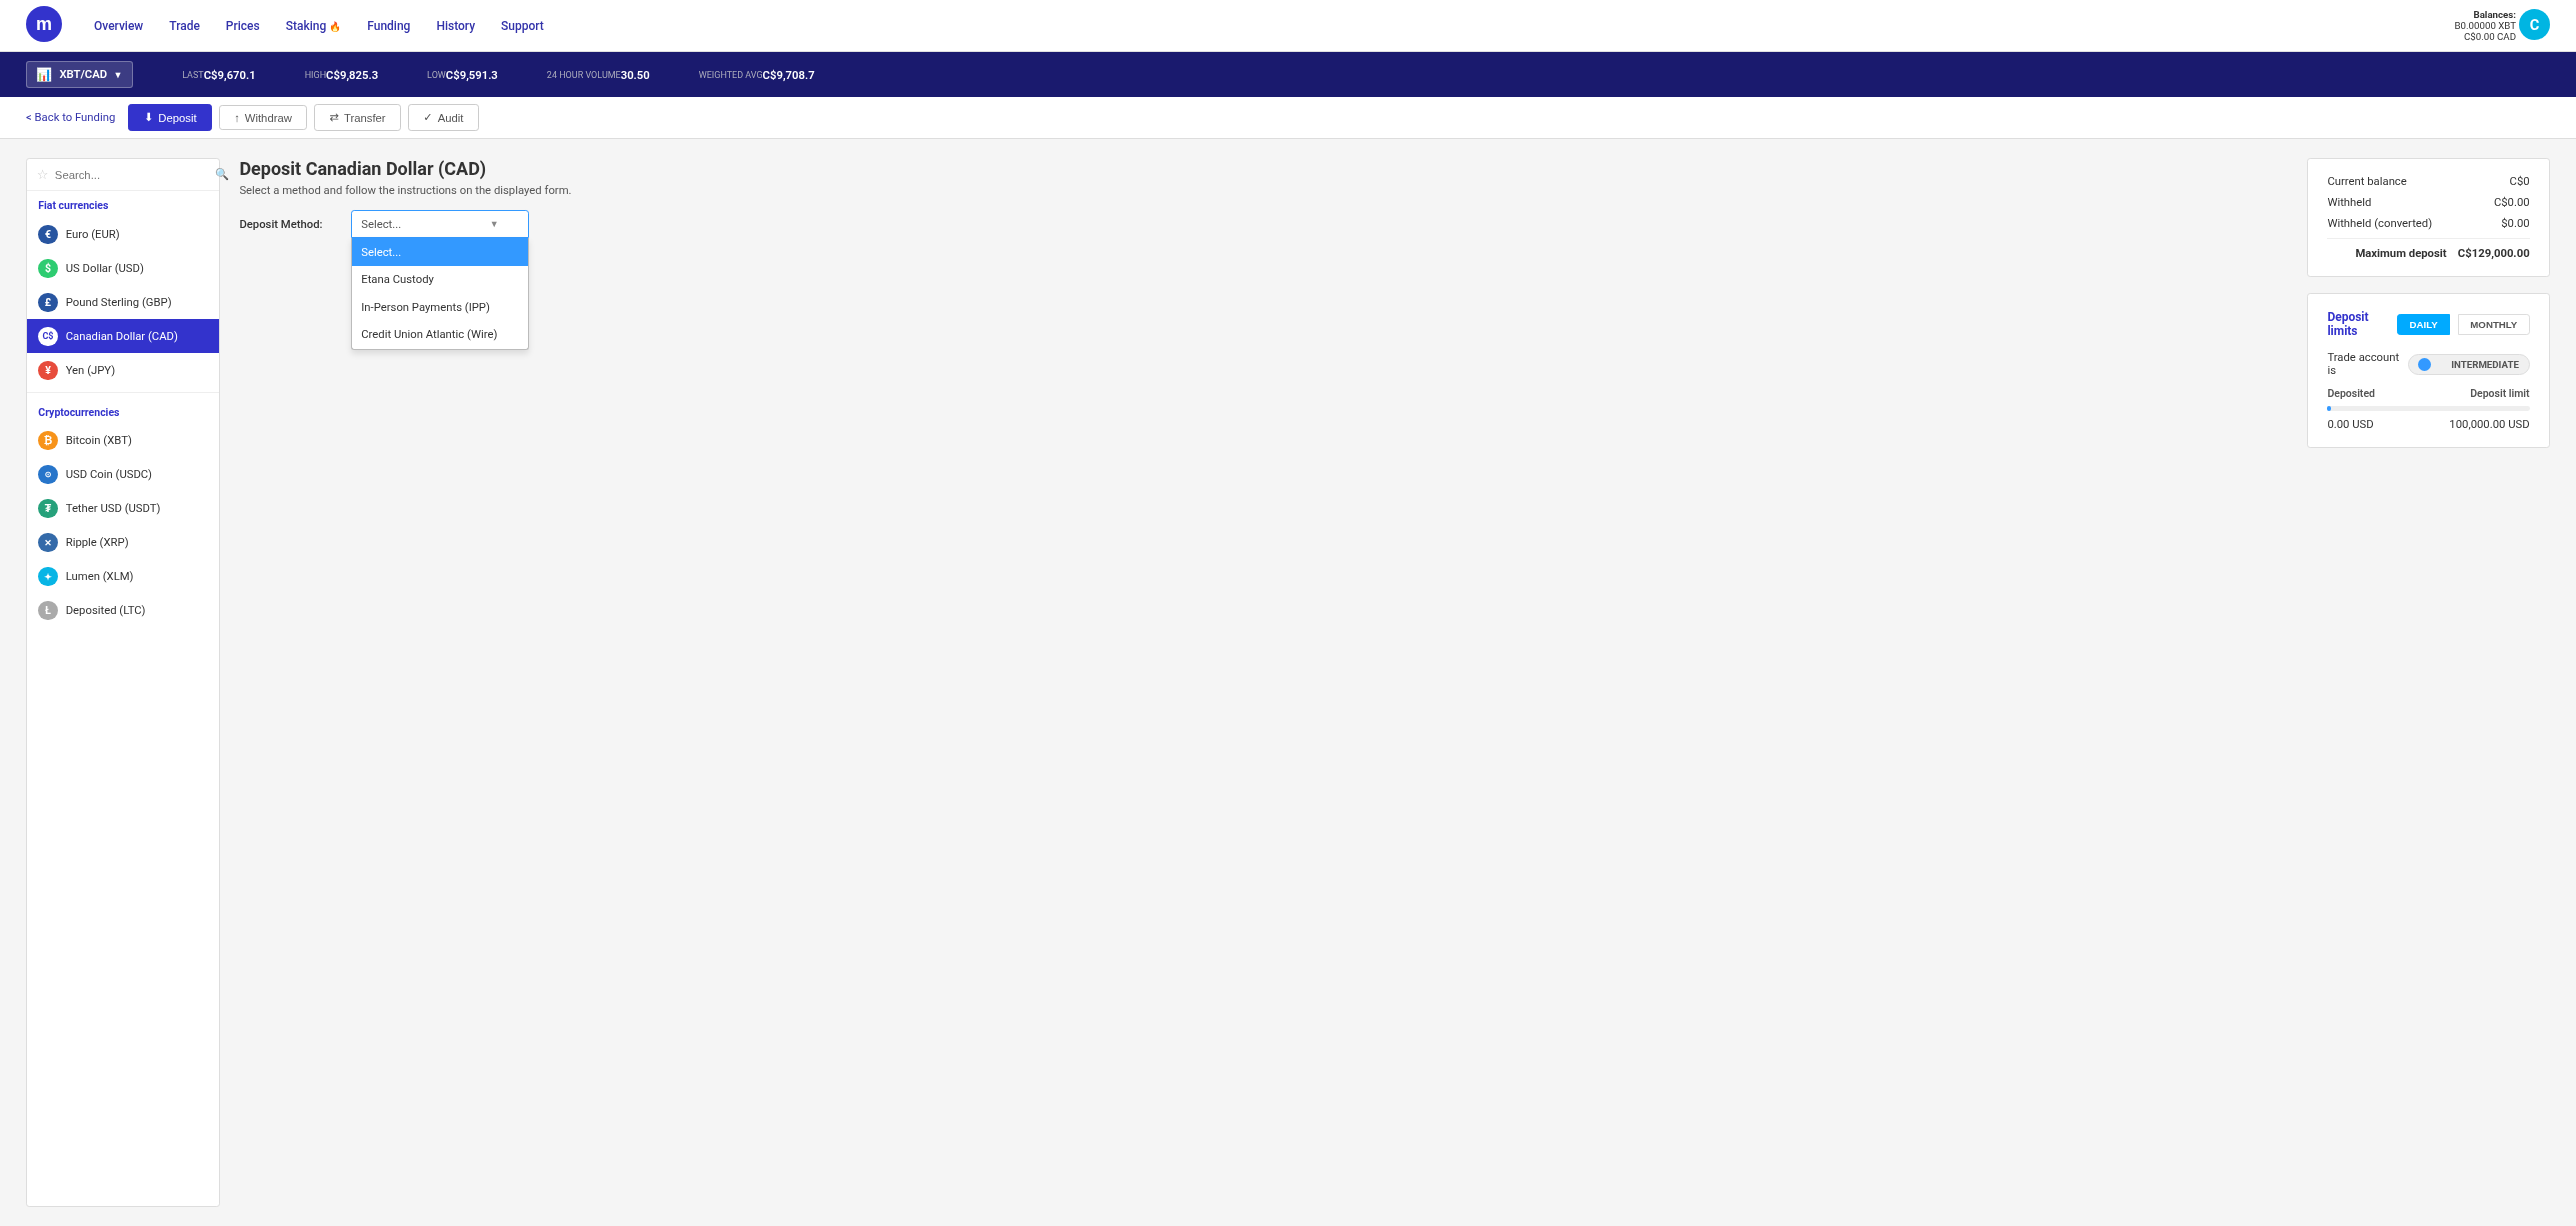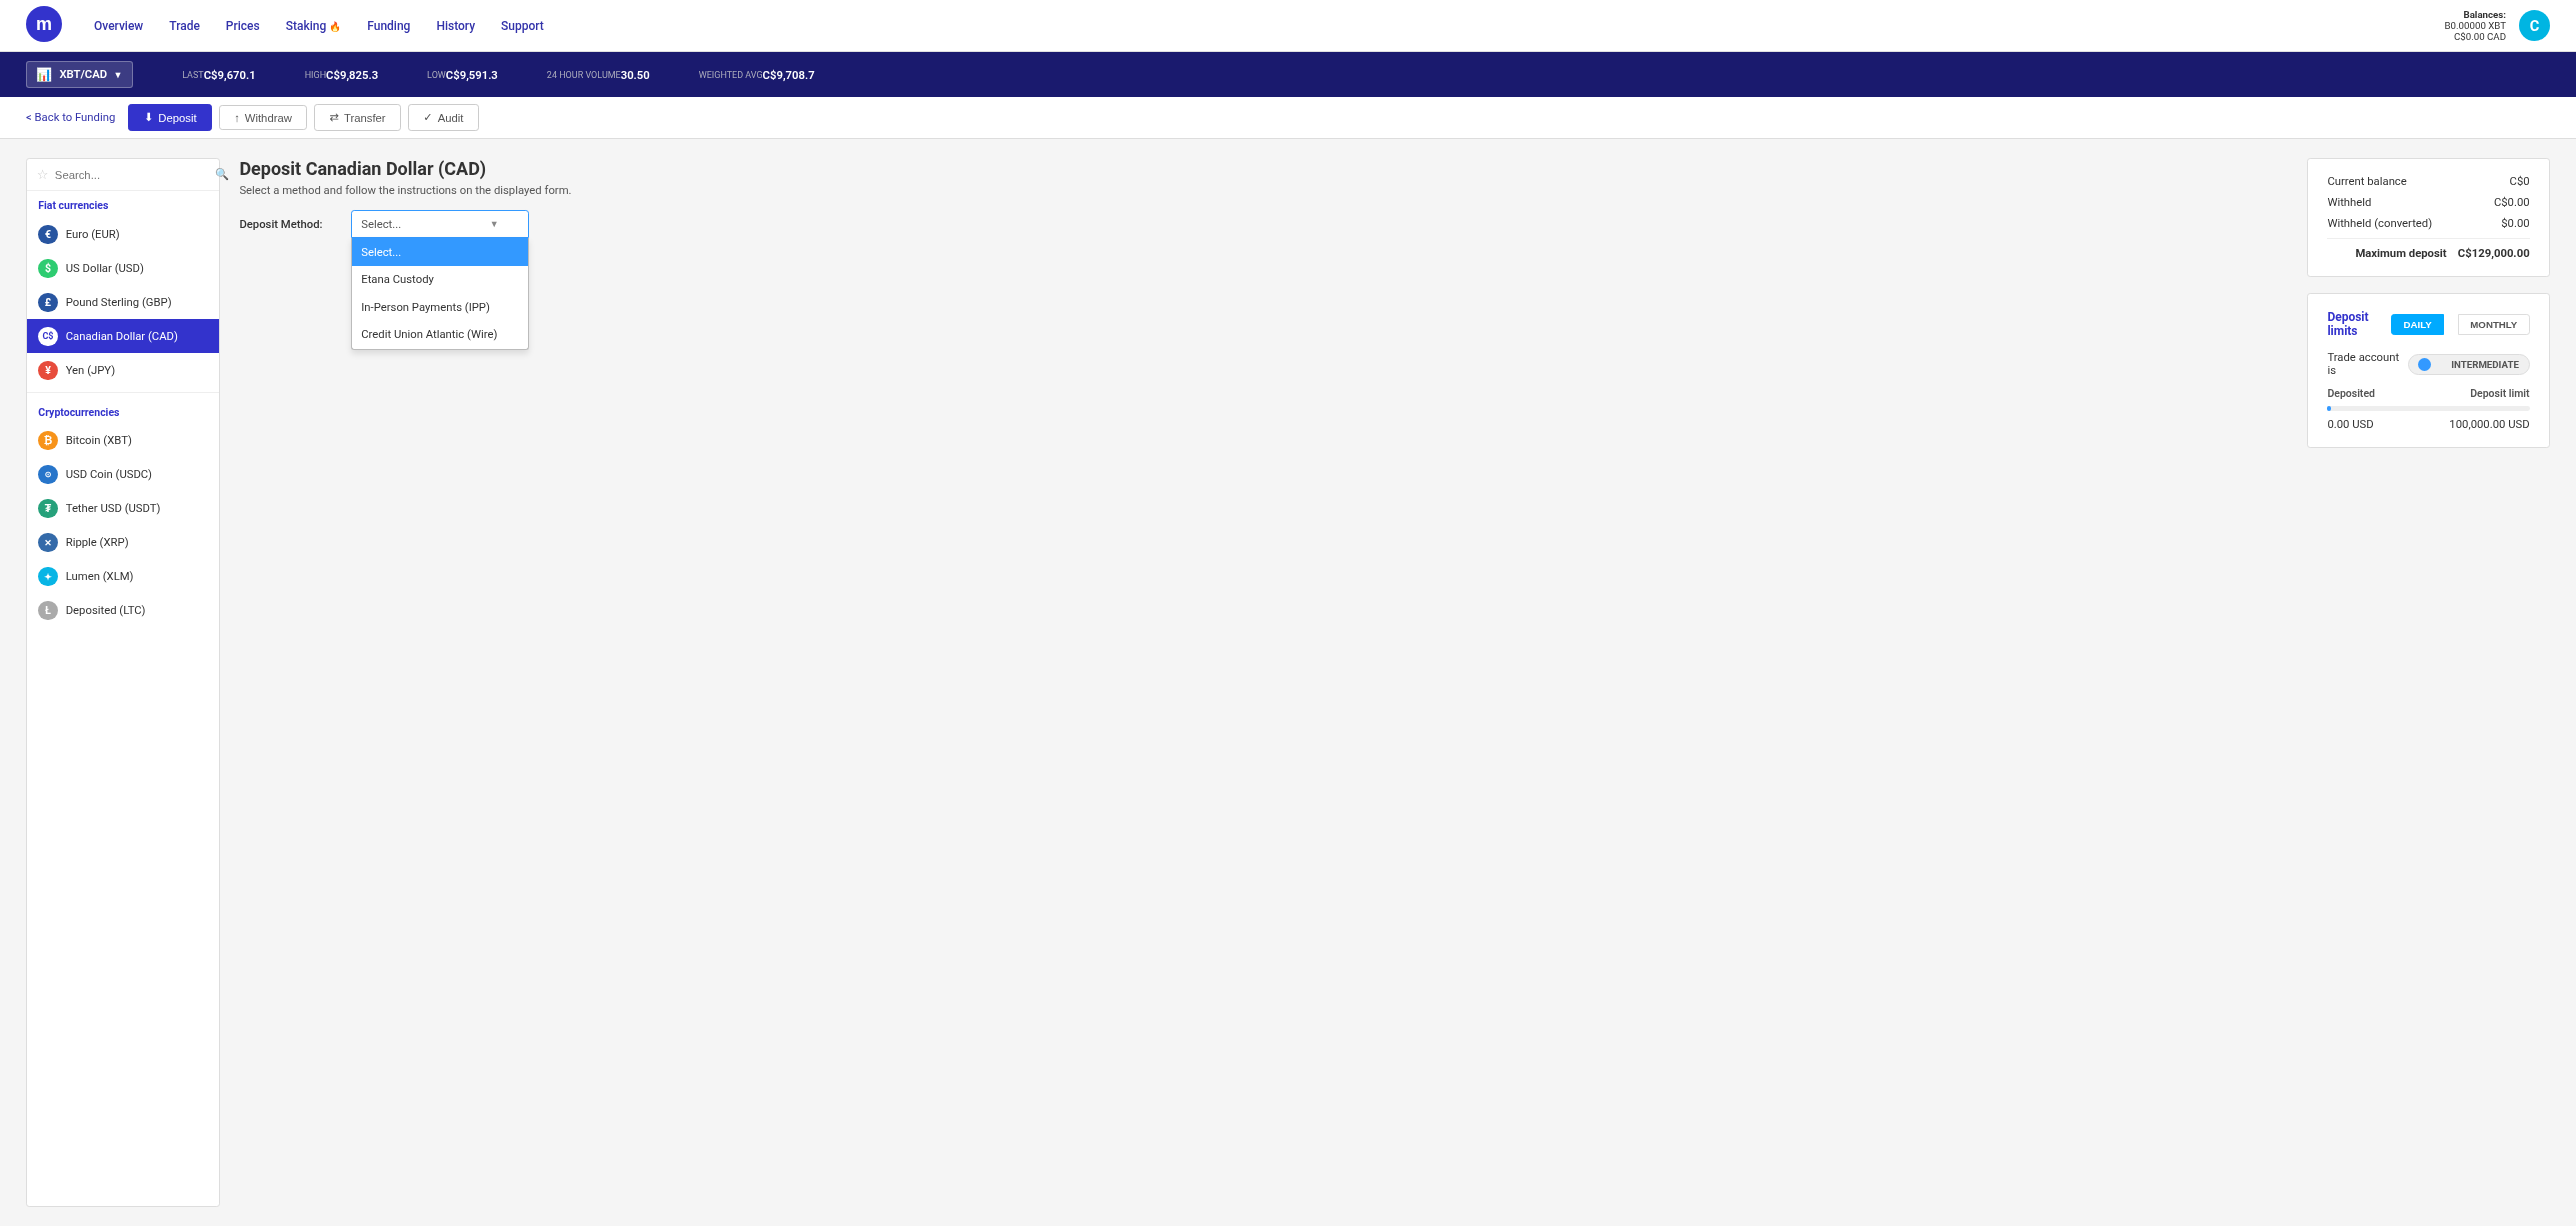--- a/index.html
+++ b/index.html
@@ -29,22 +29,22 @@
     .nav-item {
       font-size: 12px;
       color: #3333aa;
       font-weight: 500;
       text-decoration: none;
       cursor: pointer;
       padding: 3.2px 0;
     }
     .header-right {
       display: flex;
-      align-items: center;
-      gap: 13px;
+      align-items: flex-start;
+      gap: 3px;
     }
     .balances-label {
       font-size: 9.7px;
       font-weight: 700;
       color: #333;
       text-align: right;
     }
     .balances-values {
       font-size: 9.7px;
       color: #333;
@@ -349,21 +349,21 @@
       justify-content: space-between;
       margin-bottom: 13px;
     }
     .limits-title {
       font-size: 12px;
       font-weight: 700;
       color: #3333cc;
     }
     .limits-tabs {
       display: flex;
-      gap: 14px;
+      gap: 8px;
       border-radius: 8px;
     }
     .limits-tab {
       padding: 4px 11.3px;
       font-size: 9.7px;
       font-weight: 700;
       cursor: pointer;
       border: 0.8px solid #ddd;
       background: #fff;
       color: #555;

